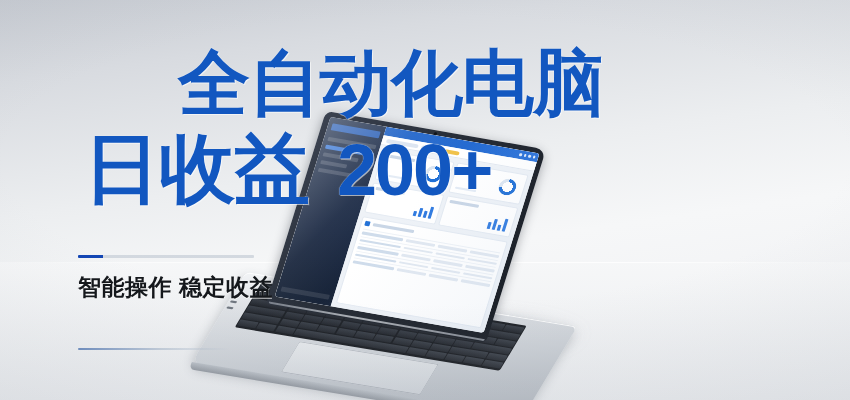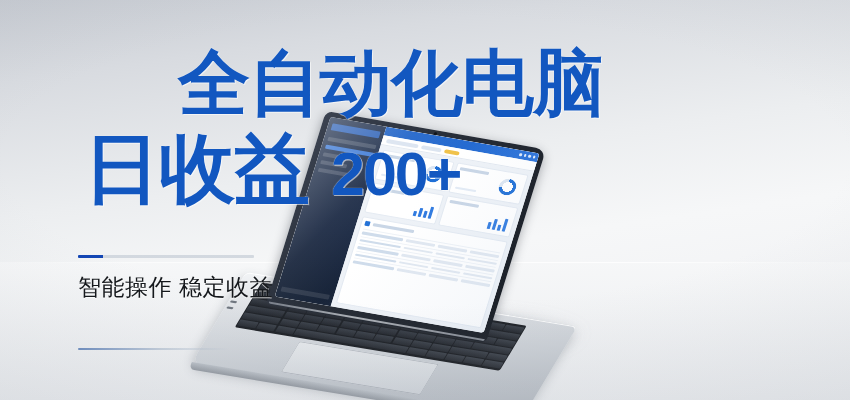--- a/index.html
+++ b/index.html
@@ -168,36 +168,36 @@
     white-space:nowrap;
   }
   .h-row1{
     position:absolute; left:178px; top:44px; font-size:72px; line-height:78px;
     z-index:6;
   }
   .h-row2{
     position:absolute; left:84px; top:128px; font-size:76px; line-height:82px;
     z-index:6;
   }
-  .h-row2 .num{ font-size:61px; letter-spacing:-2px; margin-left:22px; }
+  .h-row2 .num{ font-size:72px; letter-spacing:-2px; margin-left:28px; }
 
   
   .divider-top{
     position:absolute; left:78px; top:255px; width:176px; height:3px; z-index:7;
     background:linear-gradient(90deg,#1346b4 0 14%, rgba(200,207,216,.75) 14% 100%);
     border-radius:1px;
   }
   .divider-bot{
     position:absolute; left:78px; top:348px; width:152px; height:2px; z-index:7;
     background:linear-gradient(90deg, rgba(90,125,180,.85), rgba(160,176,196,.55) 55%, rgba(200,210,222,0));
     border-radius:1px;
   }
   .subtitle{
     position:absolute; left:78px; top:272px; z-index:7;
-    font-size:23px; font-weight:normal; color:#15181c; letter-spacing:.5px;
+    font-size:23px; font-weight:bold; color:#15181c; letter-spacing:.5px;
     text-shadow:0 1px 0 rgba(255,255,255,.7);
   }
 </style>
 </head>
 <body>
 
 <div id="banner">
 
   <div class="floorglow"></div>
   <div class="horizon"></div>

